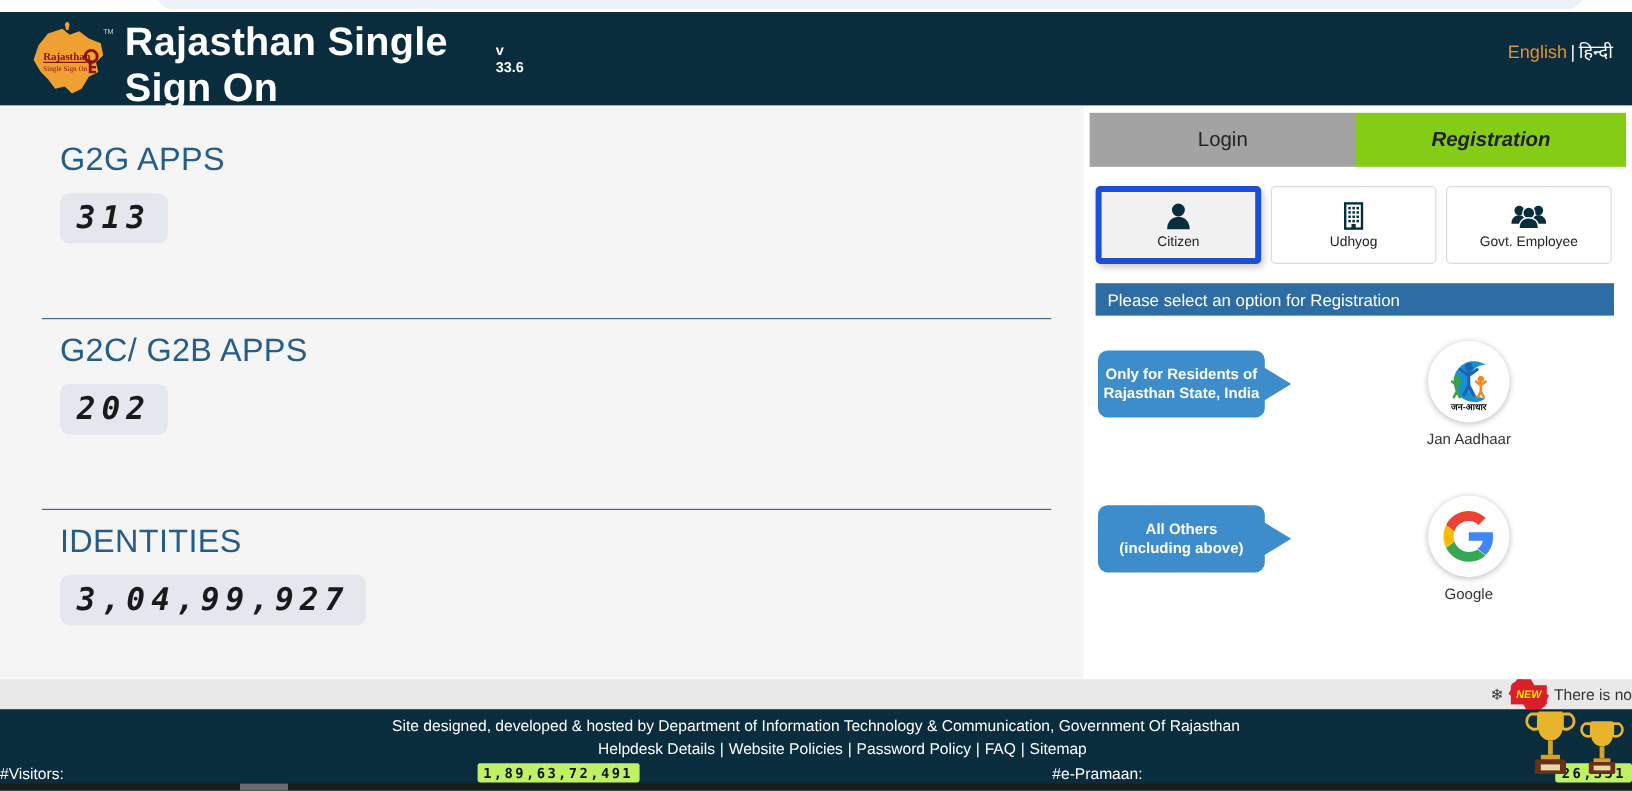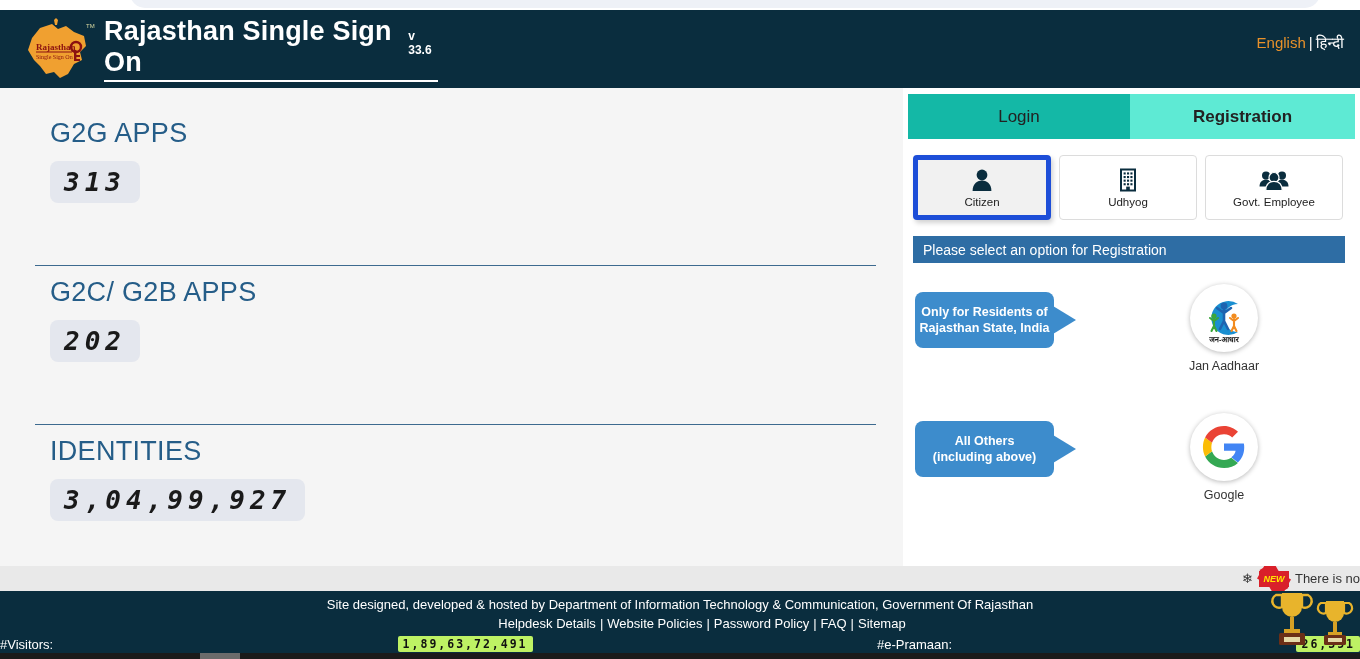--- a/index.html
+++ b/index.html
@@ -30,21 +30,21 @@
     position: absolute; left: 14px; top: 6px; width: 84px; height: 68px;
   }
   .logo-wrap svg { display:block; }
   .title-block { position: absolute; left: 104px; top: 6px; }
   .title-line1 {
     display: flex; align-items: baseline;
     border-bottom: 2px solid #ffffff;
     padding-bottom: 2px; width: 334px;
   }
   .app-title {
-    font-size: 27px; font-weight: bold; color: #ffffff; letter-spacing: .2px;
+    font-size: 33px; font-weight: bold; color: #ffffff; letter-spacing: .2px;
   }
   .app-version {
     font-size: 12px; font-weight: bold; color: #ffffff; margin-left: 7px;
   }
   .app-tagline {
     font-size: 16px; color: #ffffff; margin-top: 4px;
   }
   .lang-switch {
     position: absolute; right: 16px; top: 22px;
     font-size: 15px; color: #ffffff;
@@ -83,24 +83,24 @@
   }
 
   
   .tabs { position: absolute; left: 5px; top: 6px; width: 447px; height: 45px; }
   .tab {
     position: absolute; top: 0; height: 45px;
     display: flex; align-items: center; justify-content: center;
     font-size: 17px; color: #222222;
   }
   .tab-login {
-    left: 0; width: 222px; background: #14b8a6;
+    left: 0; width: 222px; background: #a3a3a3;
   }
   .tab-registration {
-    left: 222px; width: 225px; background: #5eead4; font-weight: bold;
+    left: 222px; width: 225px; background: #84cc16; font-weight: bold; font-style: italic;
   }
 
   
   .role-row { position: absolute; left: 10px; top: 67px; width: 440px; height: 65px; }
   .role-btn {
     position: absolute; top: 0; height: 65px; width: 138px;
     background: #ffffff; border: 1px solid #dcdcdc; border-radius: 4px;
     display: flex; flex-direction: column; align-items: center; justify-content: center;
   }
   .role-btn.selected {

